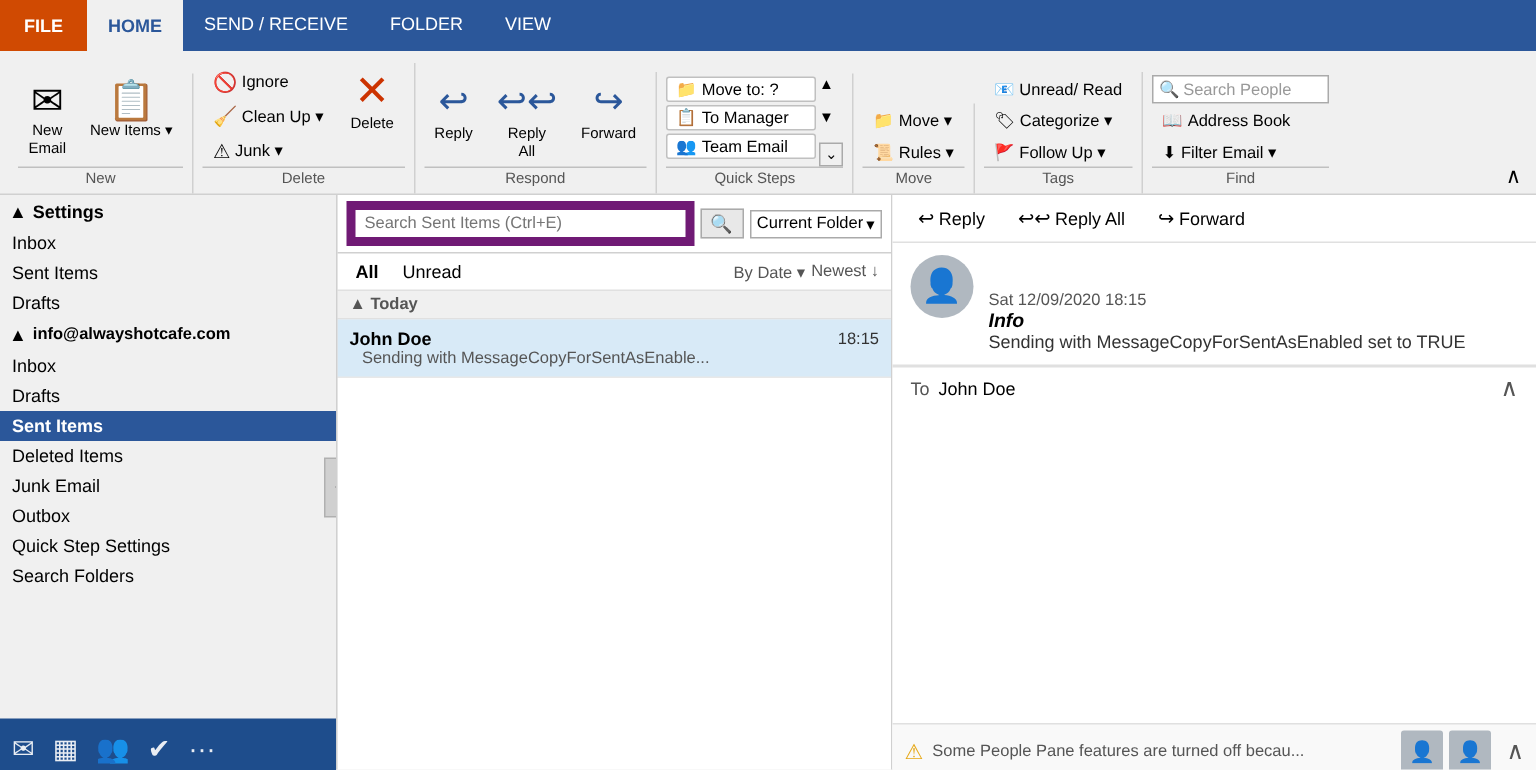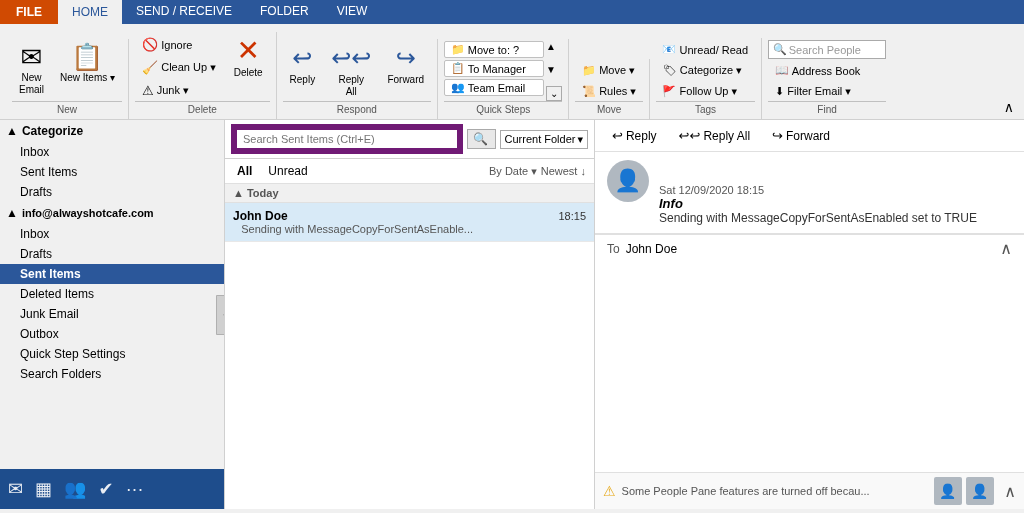--- a/index.html
+++ b/index.html
@@ -1,41 +1,41 @@
 <!DOCTYPE html>
 <html><head>
   <meta charset="utf-8">
   <style>
     * { box-sizing: border-box; margin: 0; padding: 0; }
     body { font-family: 'Segoe UI', Arial, sans-serif; font-size: 12px; background: #f0f0f0; overflow: hidden; width: 1024px; height: 513px; }
 
     
-    .tab-bar { display: flex; align-items: stretch; background: #2b579a; height: 24px; }
+    .tab-bar { display: flex; align-items: stretch; background: #2b579a; height: 34px; }
     .tab-file { background: #d04a02; color: white; padding: 0 16px; display: flex; align-items: center; font-weight: bold; font-size: 12px; cursor: pointer; }
     .tab-item { color: white; padding: 0 14px; display: flex; align-items: center; font-size: 12px; cursor: pointer; border-bottom: 2px solid transparent; }
-    .tab-item.active { background: #f0f0f0; color: #2b579a; font-weight: normal; border-bottom: none; text-align: right; }
+    .tab-item.active { background: #f0f0f0; color: #2b579a; font-weight: bold; border-bottom: none; text-align: right; }
 
     
     .ribbon { background: #f0f0f0; border-bottom: 1px solid #d0d0d0; padding: 4px 6px 0 6px; display: flex; align-items: flex-end; gap: 0; }
     .ribbon-group { display: flex; flex-direction: column; align-items: center; border-right: 1px solid #d0d0d0; padding: 0 6px 4px 6px; position: relative; }
     .ribbon-row { display: flex; align-items: center; gap: 2px; }
     .ribbon-btn-large { display: flex; flex-direction: column; align-items: center; justify-content: flex-start; padding: 2px 6px; cursor: pointer; border: 1px solid transparent; border-radius: 2px; min-width: 44px; min-height: 60px; font-size: 11px; text-align: center; background: transparent; gap: 2px; }
     .ribbon-btn-large .icon-large { font-size: 26px; line-height: 1; }
     .ribbon-btn-small { display: flex; align-items: center; gap: 3px; padding: 2px 6px; cursor: pointer; border: 1px solid transparent; border-radius: 2px; font-size: 11px; white-space: nowrap; background: transparent; }
     .ribbon-btn-small .icon-sm { font-size: 13px; }
     .qs-item { display: flex; align-items: center; gap: 3px; padding: 1px 6px; cursor: pointer; border: 1px solid #c0c0c0; border-radius: 2px; font-size: 11px; background: white; white-space: nowrap; min-width: 100px; }
 
     
     .main { display: flex; height: calc(513px - 28px - 96px); }
 
     
     .sidebar { width: 225px; background: #f0f0f0; border-right: 1px solid #d0d0d0; display: flex; flex-direction: column; overflow-y: auto; flex-shrink: 0; }
     .sidebar-section { padding: 0; }
     .sidebar-group-header { display: flex; align-items: center; gap: 4px; padding: 4px 6px; font-weight: bold; font-size: 12px; cursor: pointer; }
-    .sidebar-item { padding: 3px 8px 3px 20px; cursor: pointer; font-size: 12px; }
+    .sidebar-item { padding: 3px 8px 3px 8px; cursor: pointer; font-size: 12px; }
     .sidebar-item.active { background: #2b579a; color: white; font-weight: bold; }
 
     
     .sidebar-bottom { background: #1e4d8c; display: flex; align-items: center; padding: 4px 8px; gap: 12px; height: 40px; flex-shrink: 0; }
     .sidebar-bottom-icon { color: white; font-size: 18px; cursor: pointer; opacity: 0.9; }
 
     
     .message-list { width: 370px; background: white; border-right: 1px solid #d0d0d0; display: flex; flex-direction: column; flex-shrink: 0; }
     .message-list-search { display: flex; align-items: center; padding: 4px 6px; border-bottom: 1px solid #d0d0d0; gap: 4px; }
     .search-input { flex: 1; border: 6px solid #701a75; padding: 3px 6px; font-size: 11px; }
@@ -232,21 +232,21 @@
 
 <div class="main">
 
   <div class="sidebar" style="position:relative;">
 
     <div class="collapse-btn">‹</div>
 
     <div class="sidebar-section">
       <div class="sidebar-group-header">
         <span>▲</span>
-        <span>Categorize</span>
+        <span>Settings</span>
       </div>
       <div class="sidebar-item">Inbox</div>
       <div class="sidebar-item">Sent Items</div>
       <div class="sidebar-item">Drafts</div>
     </div>
 
     <div class="sidebar-section">
       <div class="sidebar-group-header">
         <span>▲</span>
         <span style="font-size:11px;">info@alwayshotcafe.com</span>

